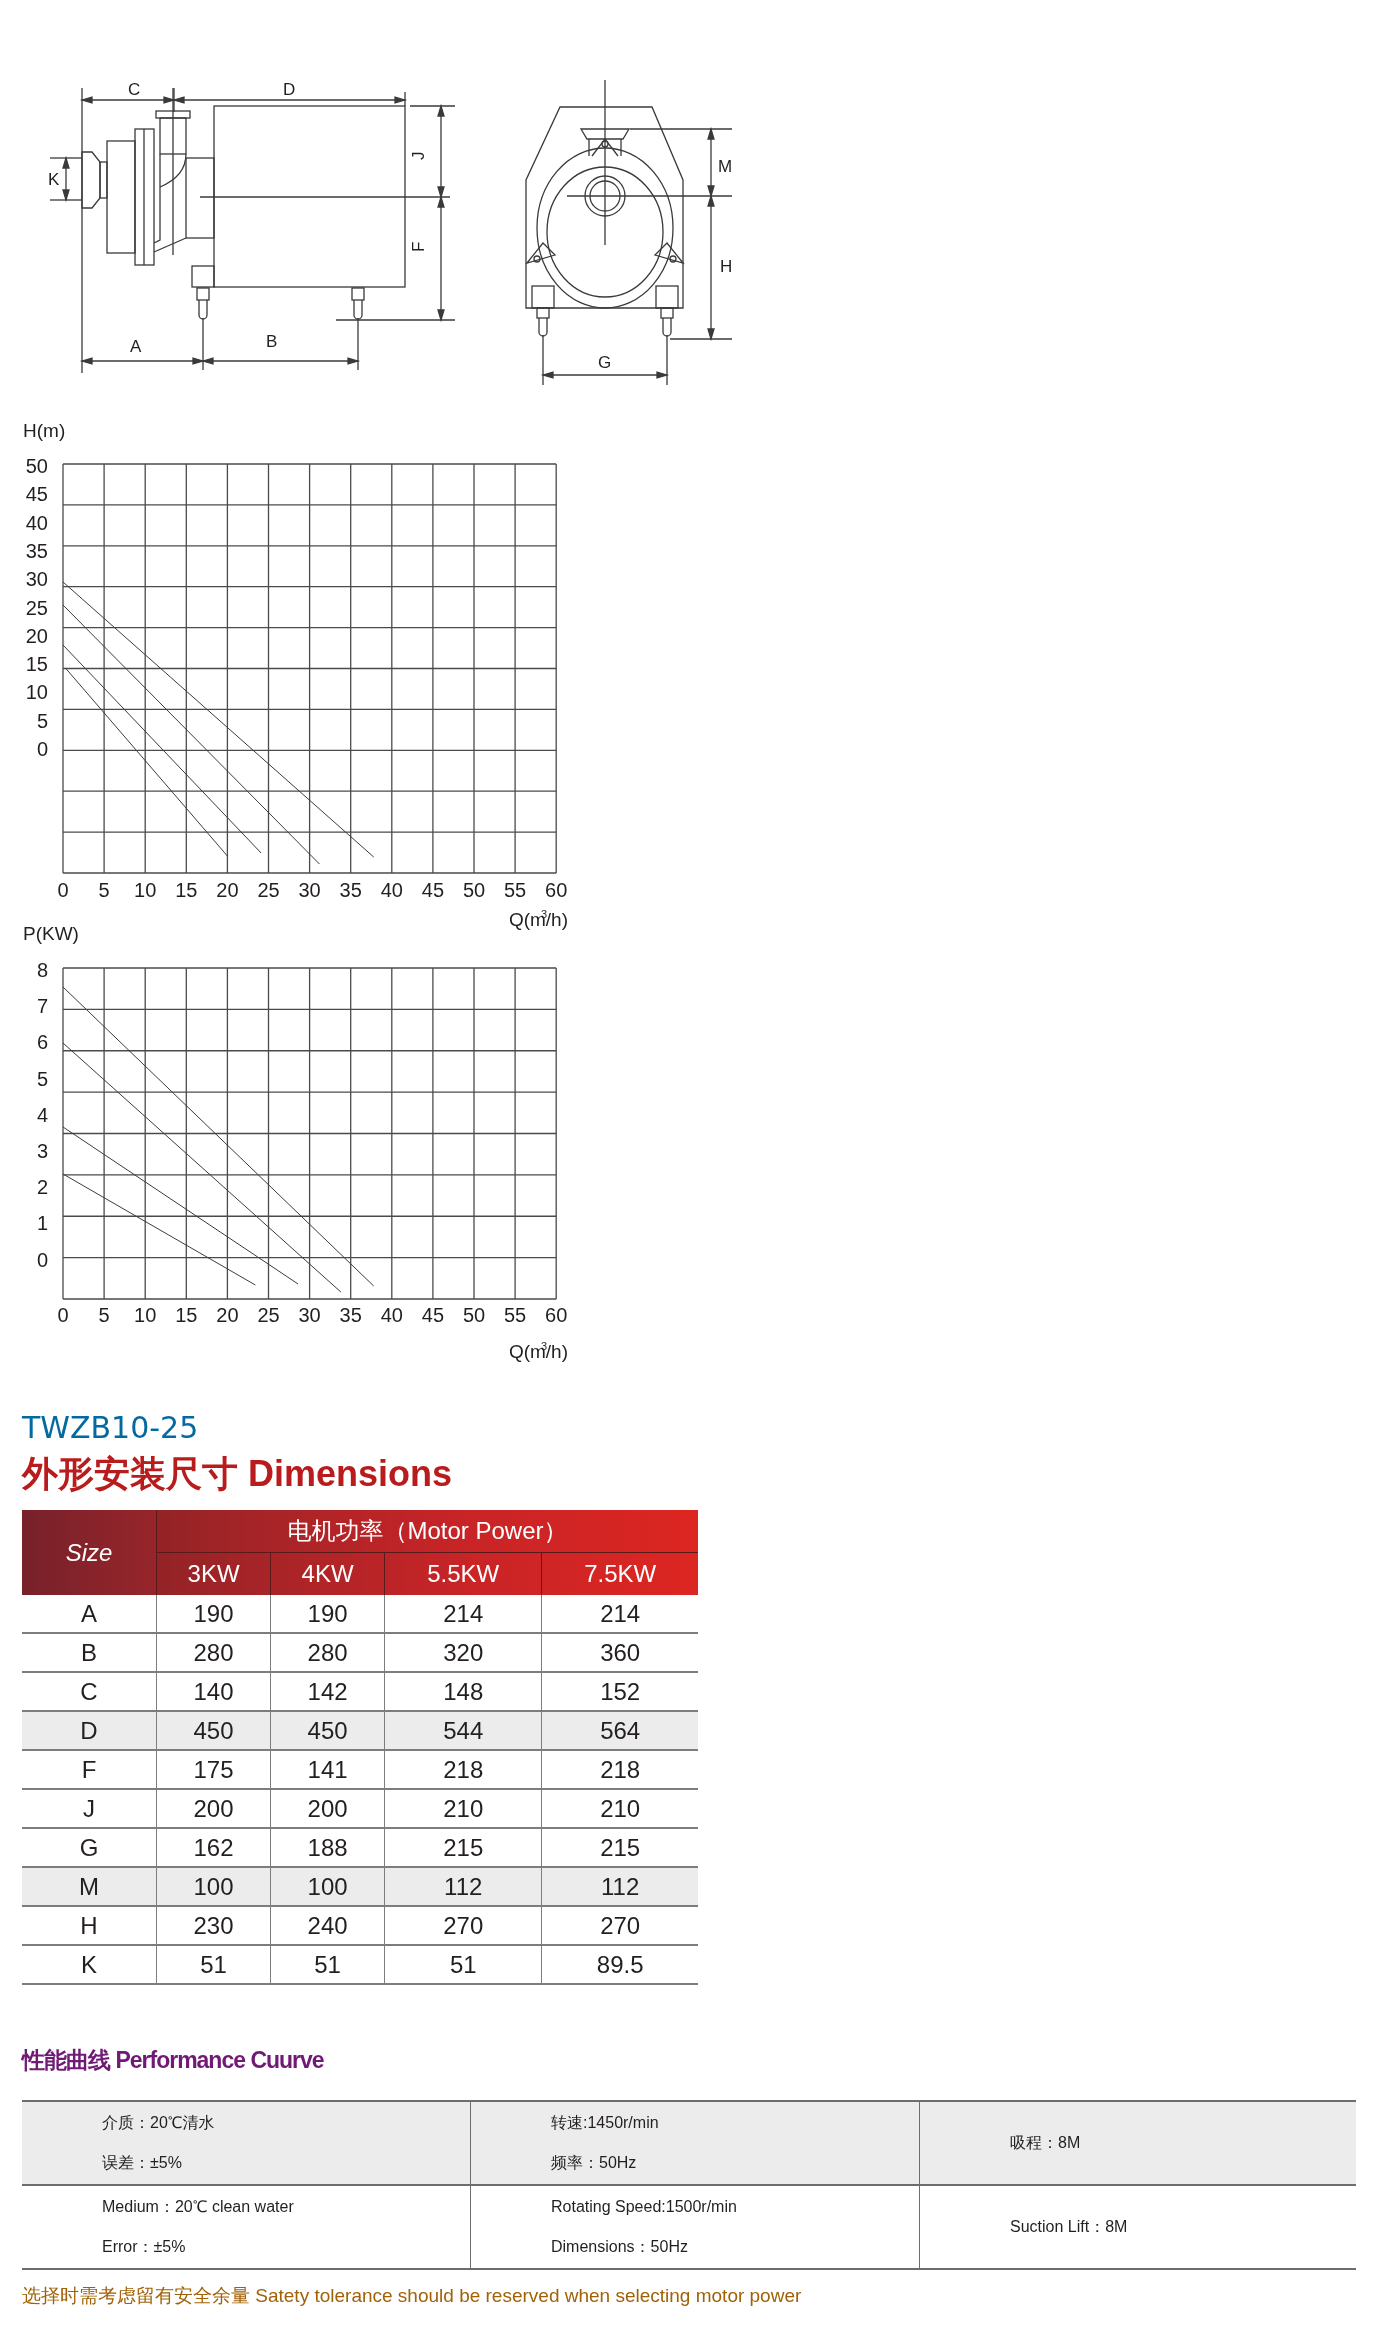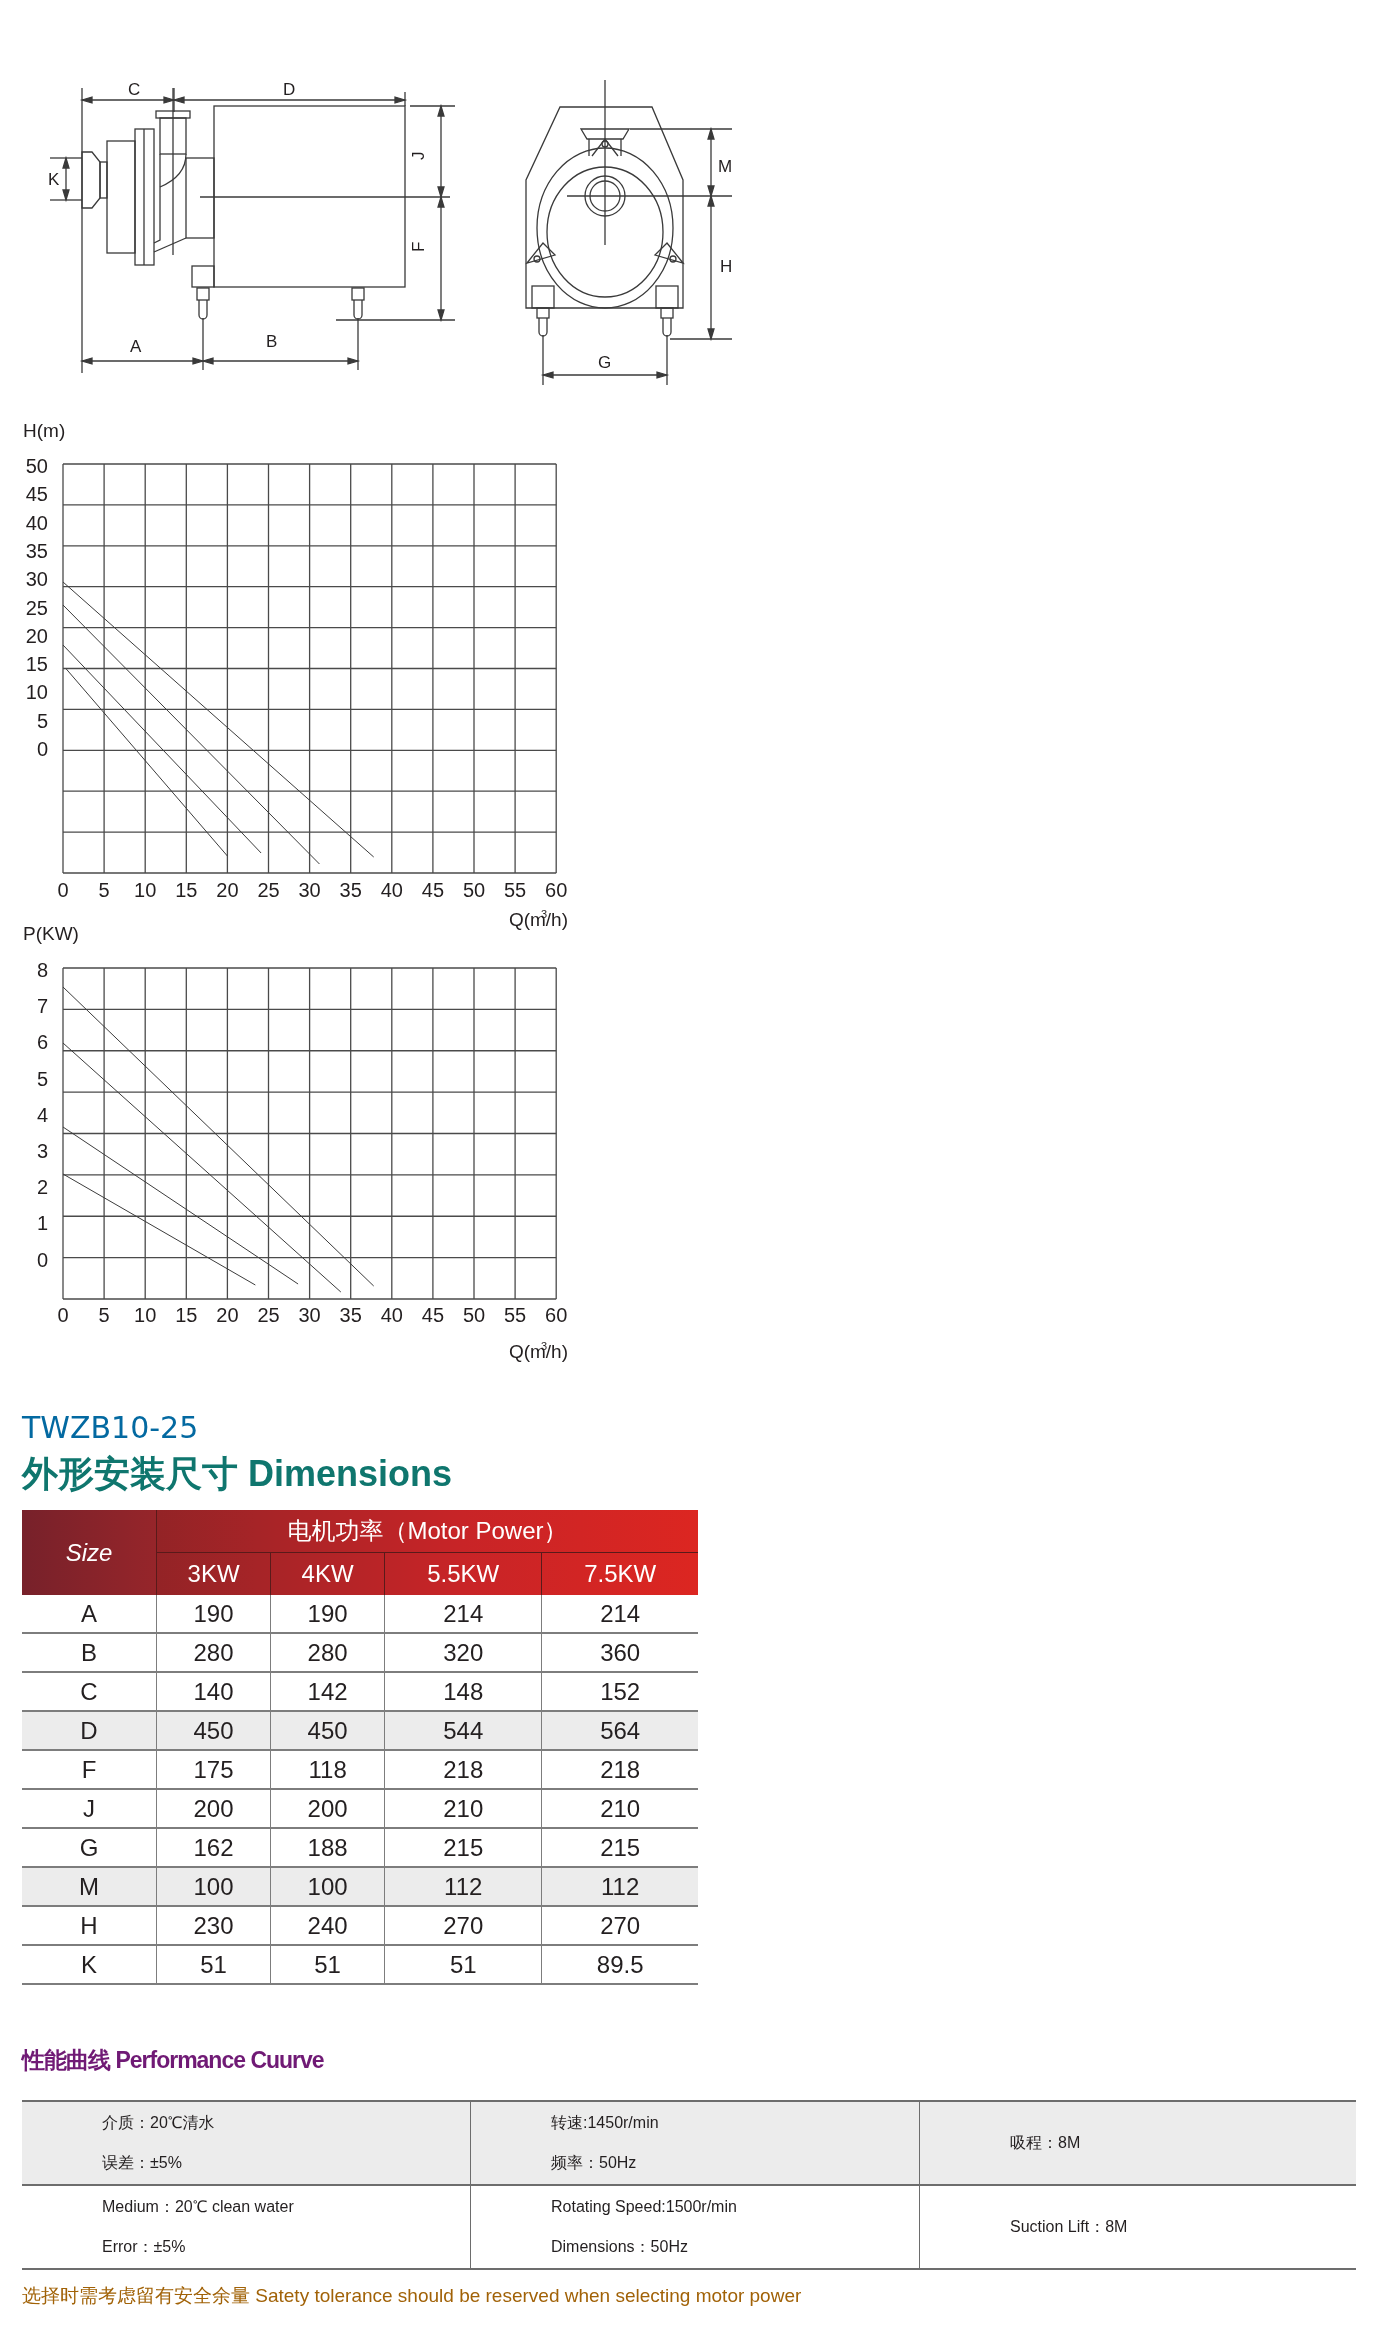--- a/index.html
+++ b/index.html
@@ -1,20 +1,20 @@
 <!DOCTYPE html>
 <html><head>
 <meta charset="utf-8">
 <style>
   html,body{margin:0;padding:0;background:#ffffff;}
   body{width:1380px;height:2325px;position:relative;overflow:hidden;font-family:"Liberation Sans",sans-serif;color:#231f20;}
   .abs{position:absolute;}
   svg text{font-family:"Liberation Sans",sans-serif;}
   .model{left:22px;top:1410px;font-size:30px;font-family:"DejaVu Sans",sans-serif;letter-spacing:0px;color:#0369a1;}
-  .h-title{left:22px;top:1450px;font-size:36px;font-weight:bold;color:#0f766e;}
+  .h-title{left:22px;top:1450px;font-size:36px;font-weight:bold;color:#b91c1c;}
   .h-title2{left:22px;top:2045px;font-size:23px;font-weight:bold;color:#701a75;letter-spacing:-1px;}
   table.dim{position:absolute;left:22px;top:1510px;width:676px;border-collapse:collapse;font-size:24px;}
   table.dim th{color:#fff;font-weight:normal;height:42px;padding:0;}
   table.dim td{text-align:center;height:37px;padding:0;border-bottom:2px solid #7d7d7d;border-left:1px solid #7d7d7d;color:#231f20;}
   table.dim td.first{border-left:none;}
   table.dim tr.shade td{background:#ececec;}
   .hdr-bg{background:linear-gradient(90deg,#7a2225 0%,#a62427 35%,#c82427 65%,#dc2621 100%);}
   .subh th{border-left:1px solid #5a1a1a;border-top:1px solid #5a1a1a;}
   table.perf{position:absolute;left:22px;top:2100px;width:1334px;border-collapse:collapse;font-size:16px;}
   table.perf td{vertical-align:middle;padding:0 0 0 80px;border-left:1px solid #6d6d6d;height:82px;}
@@ -279,21 +279,21 @@
       <tr class="shade">
         <td class="first">D</td>
         <td>450</td>
         <td>450</td>
         <td>544</td>
         <td>564</td>
       </tr>
       <tr>
         <td class="first">F</td>
         <td>175</td>
-        <td>118</td>
+        <td>141</td>
         <td>218</td>
         <td>218</td>
       </tr>
       <tr>
         <td class="first">J</td>
         <td>200</td>
         <td>200</td>
         <td>210</td>
         <td>210</td>
       </tr>

